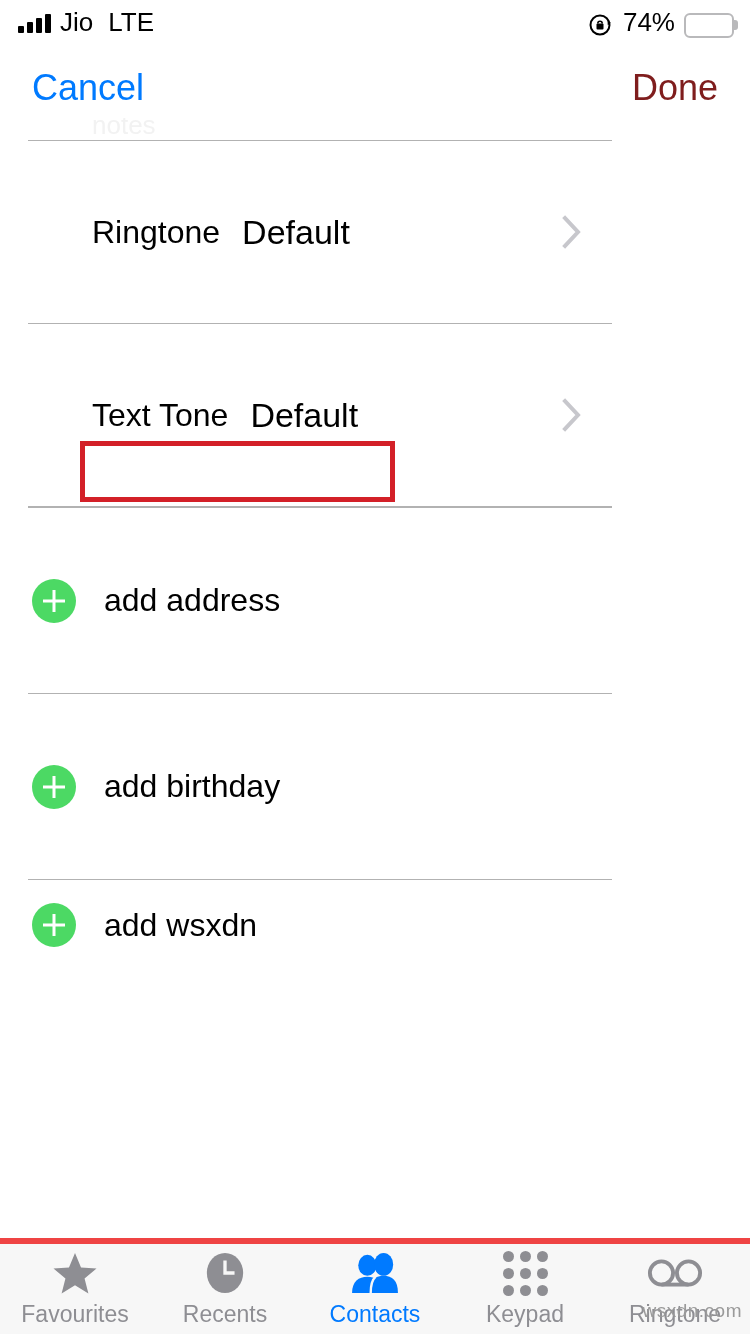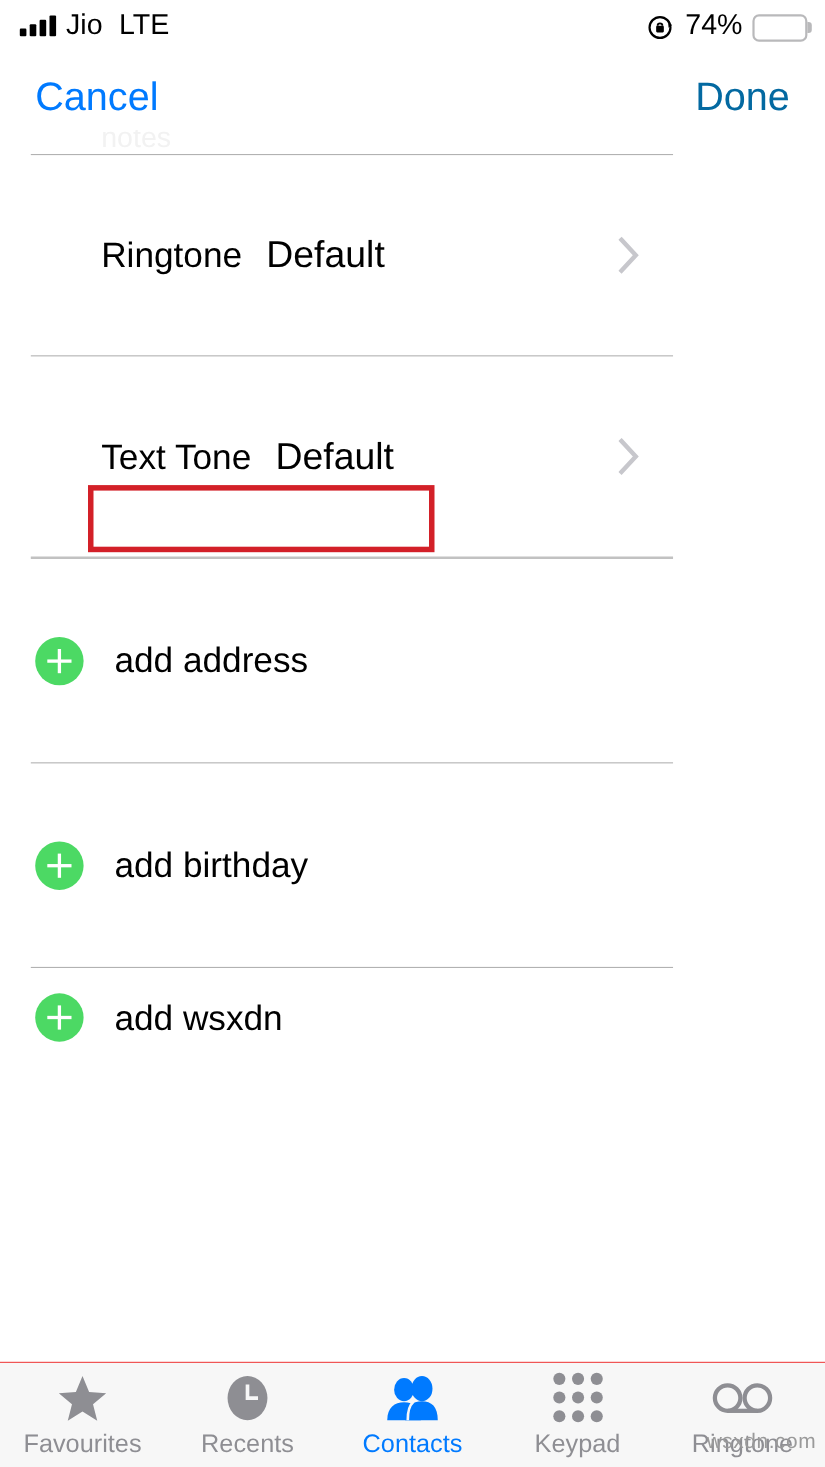--- a/index.html
+++ b/index.html
@@ -121,21 +121,21 @@
     padding: 0 32px;
     background: #ffffff;
   }
   .nav-cancel {
     font-size: 36px;
     color: #007aff;
     cursor: pointer;
   }
   .nav-done {
     font-size: 36px;
-    color: #0369a1;
+    color: #7f1d1d;
   }
 
   
   .content {
     position: absolute;
     top: 118px; left: 0;
     width: 612px;
     height: 1120px;
     background: #ffffff;
     overflow: hidden;
@@ -232,21 +232,21 @@
     margin-left: 28px;
   }
 
   
   .tab-bar {
     position: absolute;
     bottom: 0; left: 0;
     width: 750px;
     height: 96px;
     background: #f7f7f7;
-    border-top: 1px solid #ef4444;
+    border-top: 6px solid #ef4444;
     display: flex;
     box-sizing: border-box;
   }
   .tab {
     flex: 1;
     display: flex;
     flex-direction: column;
     align-items: center;
     justify-content: center;
     gap: 5px;

